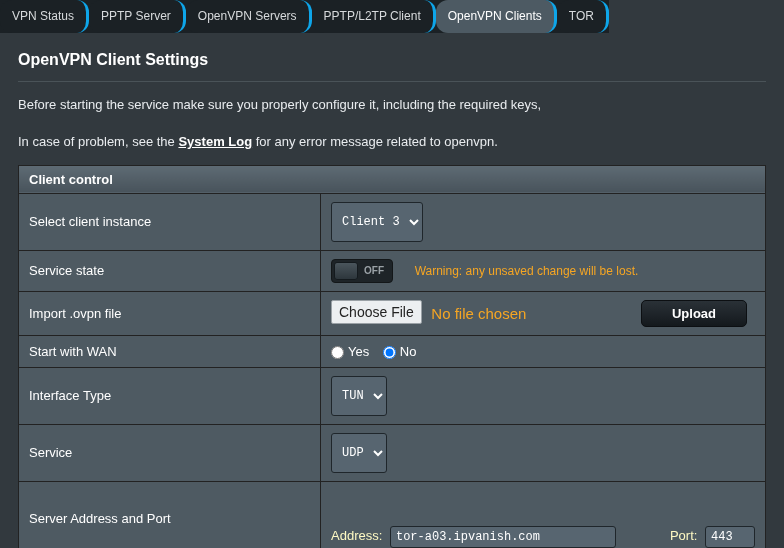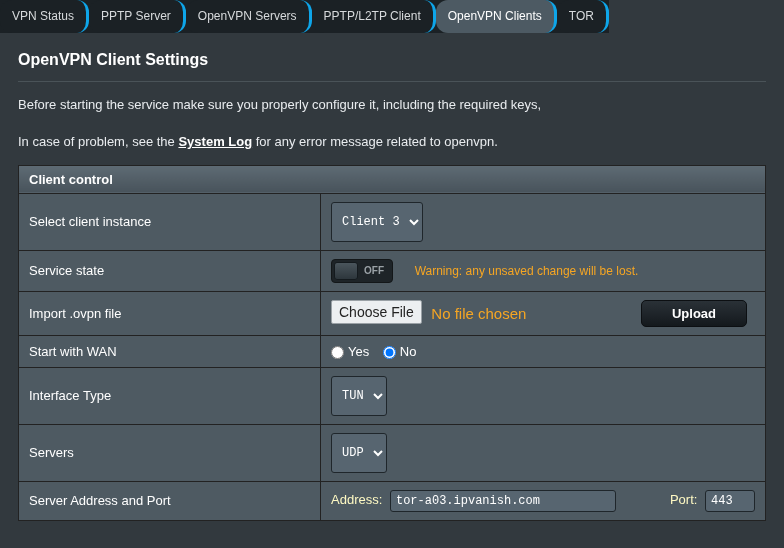--- a/index.html
+++ b/index.html
@@ -148,20 +148,21 @@
   .addr-label { color:#fef9c3; margin-right:4px;}
   .txt {
     font-family: "Courier New", monospace;
     font-size: 12px;
     background: #576570;
     color: #fff;
     border: 1px solid #1f262b;
     border-radius: 3px;
     padding: 3px 5px;
     height: 22px;
+    margin-top: 36px;
   }
   .txt.addr { width: 226px; }
   .txt.port { width: 50px; }
   .port-block { float:right; margin-right: 0; }
 </style>
 </head>
 <body>
 
 <div class="tabs">
   <div class="tab">VPN Status</div>
@@ -232,21 +233,21 @@
     <tr class="row">
       <td class="label-cell">Interface Type</td>
       <td class="value-cell">
         <select class="sel">
           <option>TUN</option>
         </select>
       </td>
     </tr>
 
     <tr class="row">
-      <td class="label-cell">Servers</td>
+      <td class="label-cell">Service</td>
       <td class="value-cell">
         <select class="sel">
           <option>UDP</option>
         </select>
       </td>
     </tr>
 
     <tr class="row">
       <td class="label-cell">Server Address and Port</td>
       <td class="value-cell">

